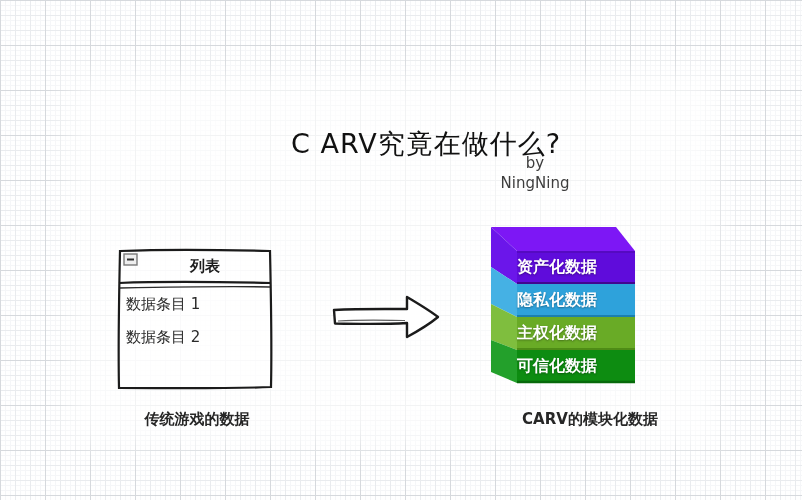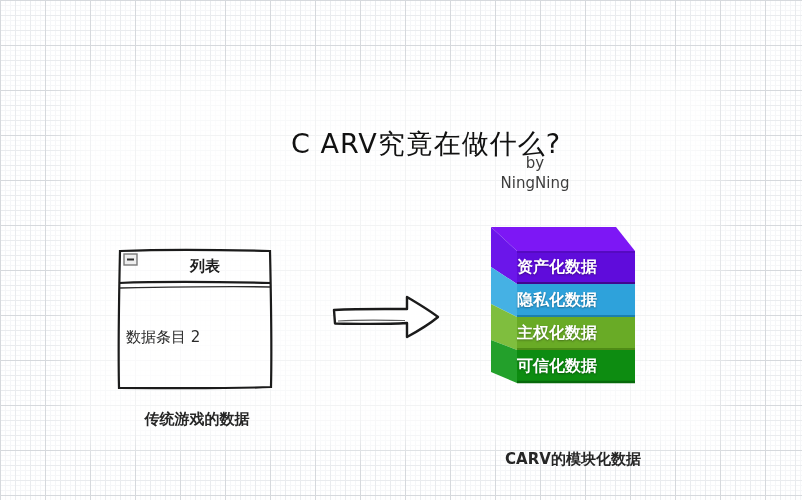--- a/index.html
+++ b/index.html
@@ -42,21 +42,21 @@
     left:517px;width:118px;text-align:left;
     font-size:16px;font-weight:700;color:#fff;
     text-shadow:0 1px 2px rgba(0,0,0,.35);
   }
   .ll-0{top:257px;} .ll-1{top:290px;} .ll-2{top:323px;} .ll-3{top:356px;}
   .caption{
     top:410px;width:220px;text-align:center;
     font-size:15px;color:#262626;font-weight:600;
   }
   .caption-left{left:87px;}
-  .caption-right{left:463px;margin-top:40px;}
+  .caption-right{left:480px;}
 </style>
 </head>
 <body>
 
 <div class="screen">
 
   <div class="wash"></div>
 
   <div class="abs title">C ARV究竟在做什么?</div>
 
@@ -99,20 +99,21 @@
       <line x1="517" y1="283" x2="635" y2="283" stroke-width="2" stroke="#42078F"></line>
       <line x1="517" y1="316" x2="635" y2="316" stroke-width="2" stroke="#1B7FAE"></line>
       <line x1="517" y1="349" x2="635" y2="349" stroke-width="2" stroke="#4E8C16"></line>
       <line x1="517" y1="382" x2="635" y2="382" stroke-width="2.4" stroke="#076A0B"></line>
 
       <line x1="517" y1="252" x2="635" y2="252" stroke="#42078F" opacity="0.45" stroke-width="1.6"></line>
     </g>
   </svg>
 
   <div class="abs tbl-header">列表</div>
+  <div class="abs tbl-row row-1">数据条目 1</div>
   <div class="abs tbl-row row-2">数据条目 2</div>
 
   <div class="abs layer-label ll-0">资产化数据</div>
   <div class="abs layer-label ll-1">隐私化数据</div>
   <div class="abs layer-label ll-2">主权化数据</div>
   <div class="abs layer-label ll-3">可信化数据</div>
 
   <div class="abs caption caption-left">传统游戏的数据</div>
   <div class="abs caption caption-right">CARV的模块化数据</div>
 

